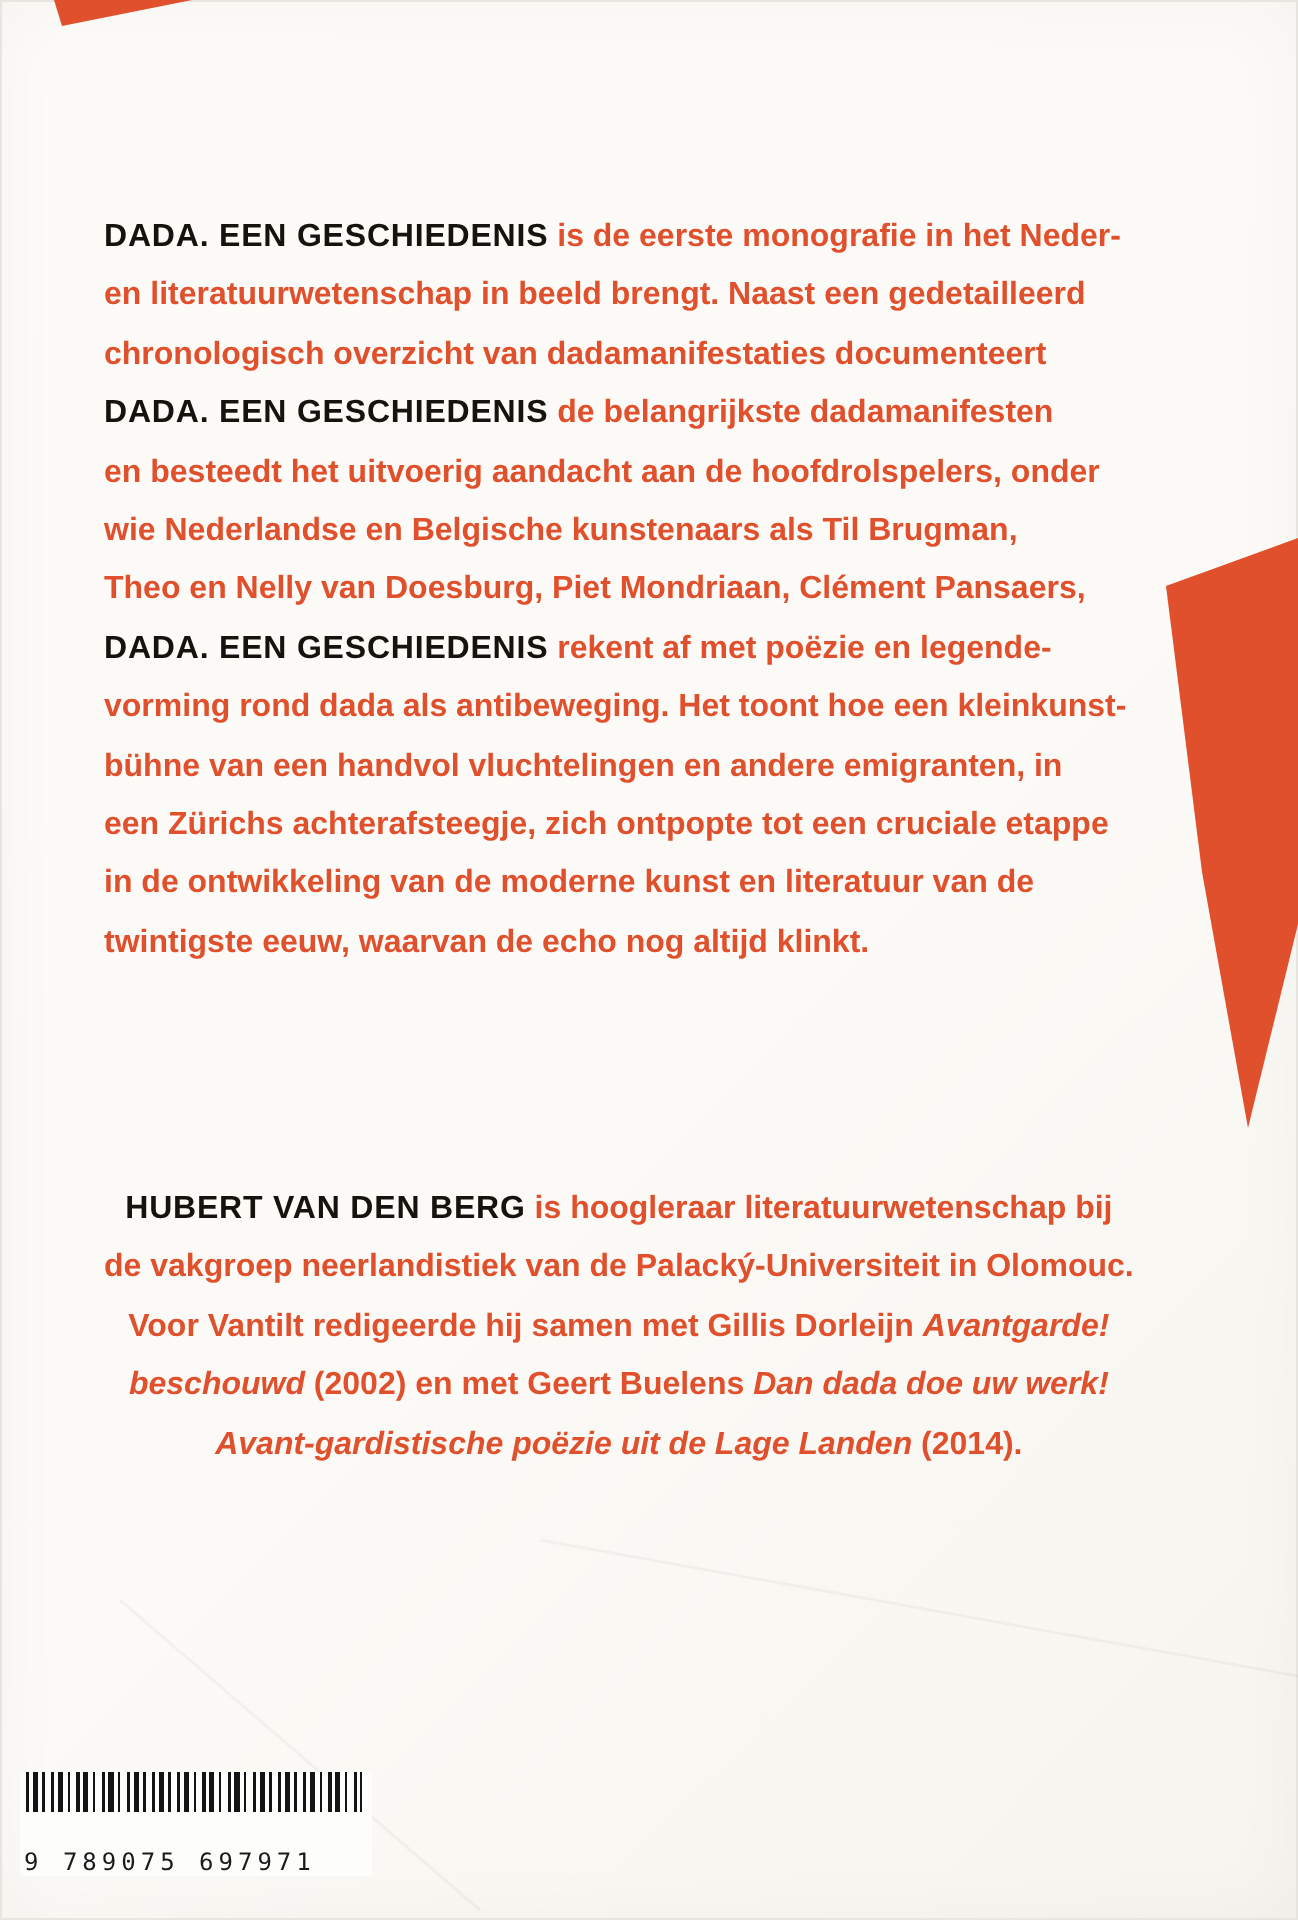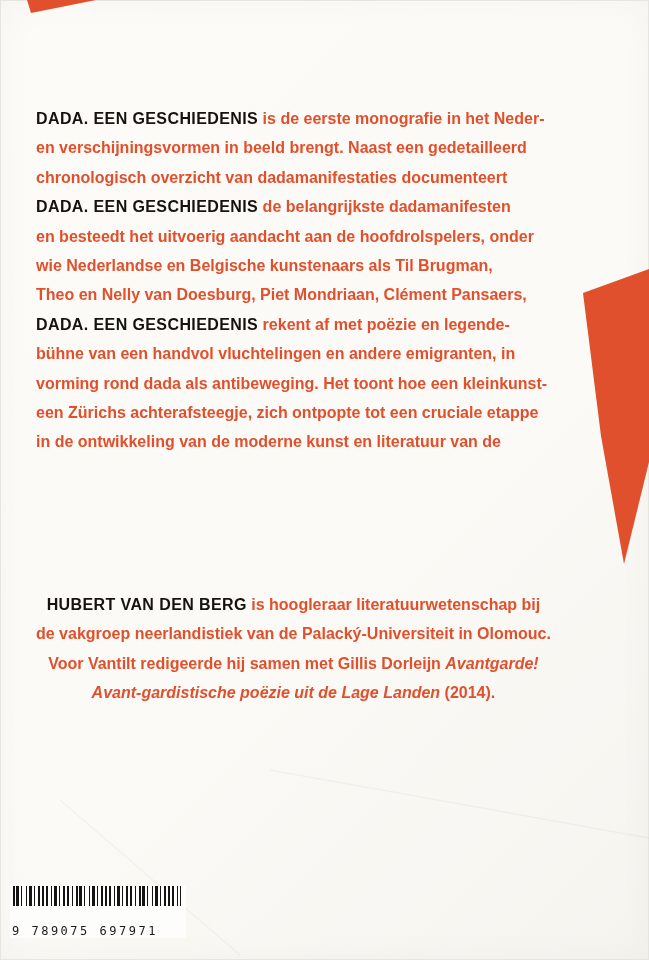--- a/index.html
+++ b/index.html
@@ -12,21 +12,21 @@
   }
   .cover{
     position:absolute;inset:0;
     background:linear-gradient(135deg,#fcfbf8 0%,#fbfaf6 55%,#f5f4ef 100%);
     box-shadow:inset 0 0 0 1px #e6e5e0, inset 0 0 40px rgba(0,0,0,0.03);
   }
   .shapes{position:absolute;left:0;top:0;pointer-events:none;}
   .accent-shape{fill:var(--accent);}
   .crease{stroke:rgba(0,0,0,0.035);stroke-width:1.5;fill:none;}
 
-  .text-block{position:absolute;left:36px;}
+  .text-block{position:absolute;left:52px;}
   #synopsis{top:104px;}
   #author{top:590px;text-align:center;}
   .line{white-space:nowrap;line-height:29.4px;font-size:16px;font-weight:bold;}
   .seg-b{color:#16130f;letter-spacing:0.4px;}
   .seg-o{color:var(--accent);}
   .seg-i{color:var(--accent);font-style:italic;margin-top:23px;}
 
   .barcode{
     position:absolute;left:10px;top:886px;width:176px;height:52px;
     background:#fdfdfb;display:flex;flex-direction:column;align-items:flex-start;
@@ -51,37 +51,39 @@
 
   <svg class="shapes" width="649" height="960" viewBox="0 0 649 960">
     <path class="crease" d="M270,770 L649,838"></path>
     <path class="crease" d="M60,800 L240,955"></path>
     <polygon class="accent-shape" points="27,0 96,0 31,13"></polygon>
     <polygon class="accent-shape" points="583,293 649,269 649,462 624,564 601,436"></polygon>
   </svg>
 
   <div id="synopsis" class="text-block">
       <div class="line"><span class="seg-b">DADA. EEN GESCHIEDENIS</span><span class="seg-o"> is de eerste monografie in het Neder-</span></div>
-      <div class="line"><span class="seg-o">en verschijningsvormen in beeld brengt. Naast een gedetailleerd</span></div>
+      <div class="line"><span class="seg-o">en literatuurwetenschap in beeld brengt. Naast een gedetailleerd</span></div>
       <div class="line"><span class="seg-o">chronologisch overzicht van dadamanifestaties documenteert</span></div>
       <div class="line"><span class="seg-b">DADA. EEN GESCHIEDENIS</span><span class="seg-o"> de belangrijkste dadamanifesten</span></div>
       <div class="line"><span class="seg-o">en besteedt het uitvoerig aandacht aan de hoofdrolspelers, onder</span></div>
       <div class="line"><span class="seg-o">wie Nederlandse en Belgische kunstenaars als Til Brugman,</span></div>
       <div class="line"><span class="seg-o">Theo en Nelly van Doesburg, Piet Mondriaan, Clément Pansaers,</span></div>
       <div class="line"><span class="seg-b">DADA. EEN GESCHIEDENIS</span><span class="seg-o"> rekent af met poëzie en legende-</span></div>
+      <div class="line"><span class="seg-o">vorming rond dada als antibeweging. Het toont hoe een kleinkunst-</span></div>
       <div class="line"><span class="seg-o">bühne van een handvol vluchtelingen en andere emigranten, in</span></div>
-      <div class="line"><span class="seg-o">vorming rond dada als antibeweging. Het toont hoe een kleinkunst-</span></div>
       <div class="line"><span class="seg-o">een Zürichs achterafsteegje, zich ontpopte tot een cruciale etappe</span></div>
       <div class="line"><span class="seg-o">in de ontwikkeling van de moderne kunst en literatuur van de</span></div>
+      <div class="line"><span class="seg-o">twintigste eeuw, waarvan de echo nog altijd klinkt.</span></div>
     </div>
 
   <div id="author" class="text-block">
       <div class="line"><span class="seg-b">HUBERT VAN DEN BERG</span><span class="seg-o"> is hoogleraar literatuurwetenschap bij</span></div>
       <div class="line"><span class="seg-o">de vakgroep neerlandistiek van de Palacký-Universiteit in Olomouc.</span></div>
       <div class="line"><span class="seg-o">Voor Vantilt redigeerde hij samen met Gillis Dorleijn </span><span class="seg-i">Avantgarde!</span></div>
+      <div class="line"><span class="seg-i">beschouwd</span><span class="seg-o"> (2002) en met Geert Buelens </span><span class="seg-i">Dan dada doe uw werk!</span></div>
       <div class="line"><span class="seg-i">Avant-gardistische poëzie uit de Lage Landen</span><span class="seg-o"> (2014).</span></div>
     </div>
 
   <div class="barcode">
     <div class="barcode-bars"></div>
     <div class="barcode-number">9 789075 697971</div>
   </div>
 
 </div>
 

